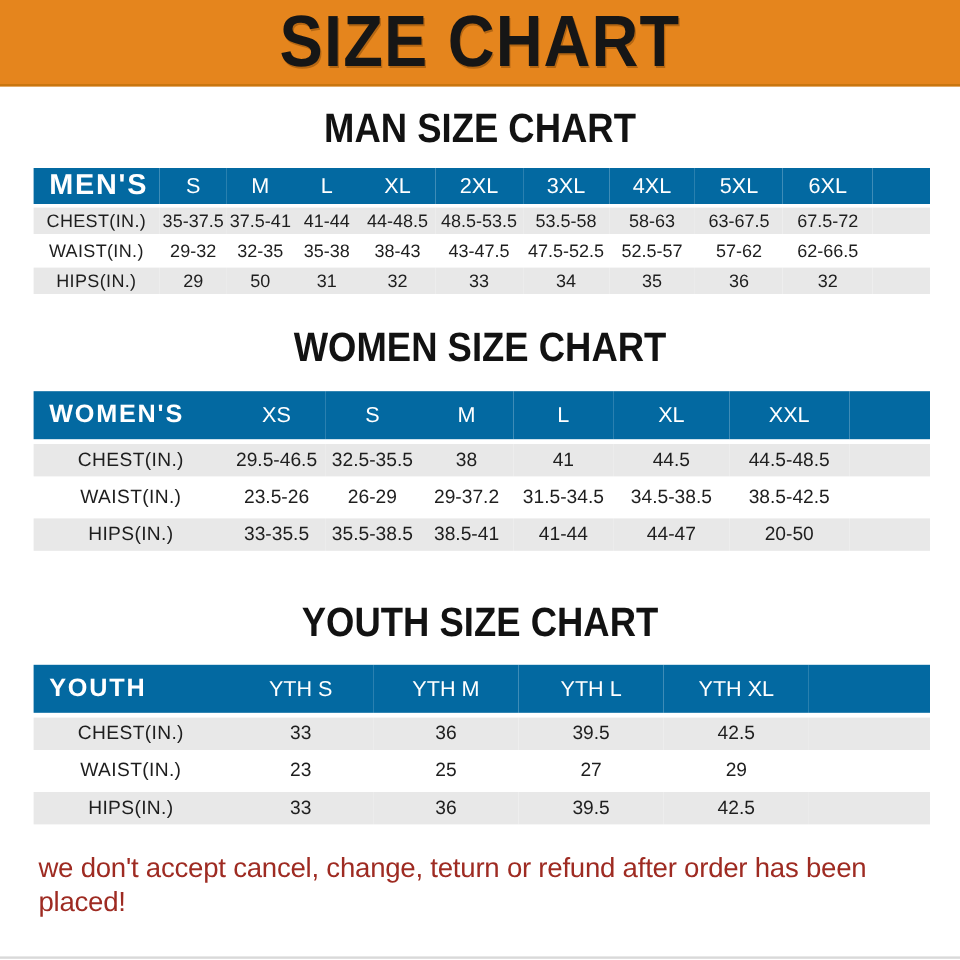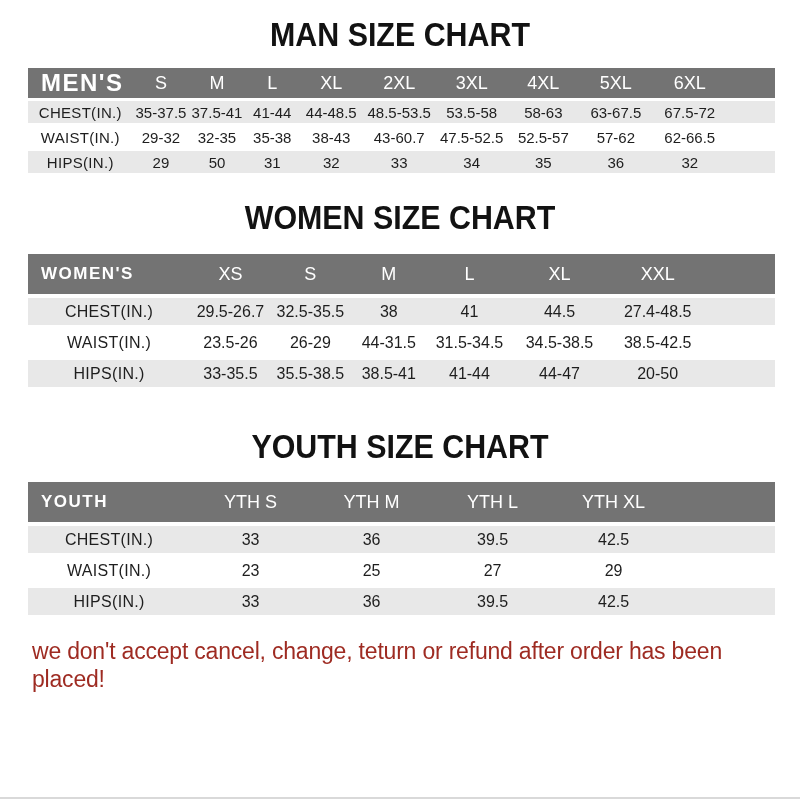--- a/index.html
+++ b/index.html
@@ -42,38 +42,38 @@
     width: 747px;
     margin-left: 28px;
     table-layout: fixed;
     border-collapse: separate;
   }
   #table-0 { border-spacing: 0 3px; margin-top: 12px; }
   #table-1 { border-spacing: 0 4px; margin-top: 14px; }
   #table-2 { border-spacing: 0 4px; margin-top: 13px; }
 
   .head-row th {
-    background: #737373;
+    background: #0369a1;
     color: #ffffff;
     font-weight: 400;
     font-size: 18px;
     text-align: center;
     vertical-align: middle;
   }
   #table-0 .head-row th { height: 30px; }
   #table-1 .head-row th, #table-2 .head-row th { height: 40px; }
   .head-row th.corner {
     text-align: left;
     padding-left: 13px;
     font-weight: 700;
     letter-spacing: 1.5px;
     white-space: nowrap;
   }
   #table-0 .head-row th.corner { font-size: 24px; }
-  #table-1 .head-row th.corner, #table-2 .head-row th.corner { font-size: 17px; margin-top: 47px; }
+  #table-1 .head-row th.corner, #table-2 .head-row th.corner { font-size: 21px; margin-top: 47px; }
 
   .size-table tbody td {
     text-align: center;
     vertical-align: middle;
     color: #1e1e1e;
     white-space: nowrap;
   }
   #table-0 tbody td { height: 22px; font-size: 15px; }
   #table-1 tbody td, #table-2 tbody td { height: 27px; font-size: 16px; }
   .size-table tbody tr:nth-child(odd) td { background: #E8E8E8; }
@@ -121,20 +121,23 @@
     left: 0; bottom: 1px;
     width: 100%; height: 2px;
     background: #d9d9d9;
   }
 </style>
 </head>
 <body>
 
 <div class="page">
 
+  <header class="banner">
+    <span class="banner-title">SIZE CHART</span>
+  </header>
 
   <main>
     <section class="chart-section s0">
       <h2 class="section-heading">MAN SIZE CHART</h2>
       <table id="table-0" class="size-table">
           <thead>
             <tr class="head-row">
               <th class="corner">MEN'S</th>
               <th>S</th>
               <th>M</th>
@@ -161,21 +164,21 @@
               <td>63-67.5</td>
               <td>67.5-72</td>
               <td></td>
             </tr>
             <tr>
               <td class="row-label">WAIST(IN.)</td>
               <td>29-32</td>
               <td>32-35</td>
               <td>35-38</td>
               <td>38-43</td>
-              <td>43-60.7</td>
+              <td>43-47.5</td>
               <td>47.5-52.5</td>
               <td>52.5-57</td>
               <td>57-62</td>
               <td>62-66.5</td>
               <td></td>
             </tr>
             <tr>
               <td class="row-label">HIPS(IN.)</td>
               <td>29</td>
               <td>50</td>
@@ -203,33 +206,33 @@
               <th>M</th>
               <th>L</th>
               <th>XL</th>
               <th>XXL</th>
               <th></th>
             </tr>
           </thead>
           <tbody>
             <tr>
               <td class="row-label">CHEST(IN.)</td>
-              <td>29.5-26.7</td>
+              <td>29.5-46.5</td>
               <td>32.5-35.5</td>
               <td>38</td>
               <td>41</td>
               <td>44.5</td>
-              <td>27.4-48.5</td>
+              <td>44.5-48.5</td>
               <td></td>
             </tr>
             <tr>
               <td class="row-label">WAIST(IN.)</td>
               <td>23.5-26</td>
               <td>26-29</td>
-              <td>44-31.5</td>
+              <td>29-37.2</td>
               <td>31.5-34.5</td>
               <td>34.5-38.5</td>
               <td>38.5-42.5</td>
               <td></td>
             </tr>
             <tr>
               <td class="row-label">HIPS(IN.)</td>
               <td>33-35.5</td>
               <td>35.5-38.5</td>
               <td>38.5-41</td>

